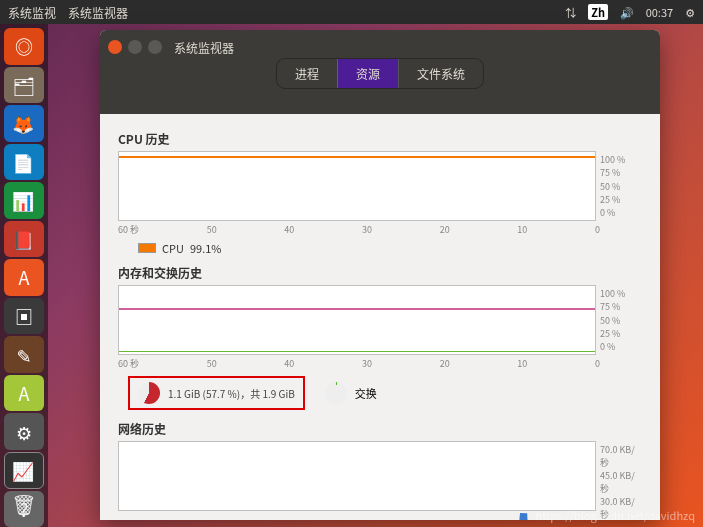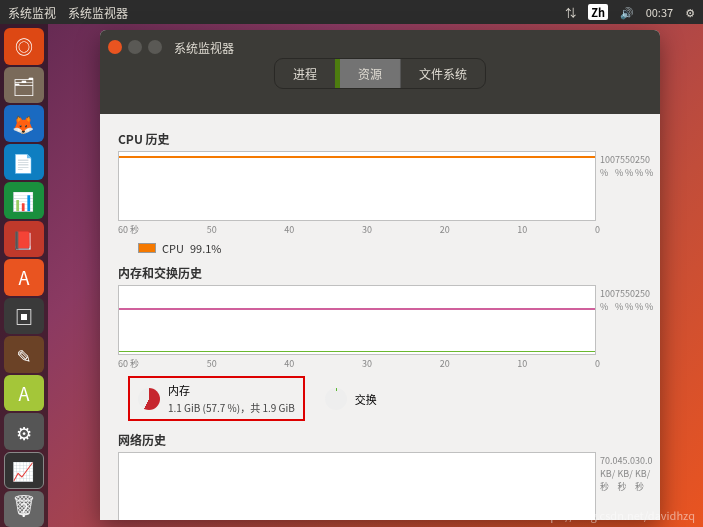--- a/index.html
+++ b/index.html
@@ -32,28 +32,28 @@
 
 
 .window { position: absolute; left: 100px; top: 30px; width: 560px; height: 490px; background: #f2f1f0; border-radius: 6px 6px 0 0; box-shadow: 0 8px 24px rgba(0,0,0,0.4); display: flex; flex-direction: column; }
 .titlebar { height: 34px; background: #3c3b37; border-radius: 6px 6px 0 0; display: flex; align-items: center; padding: 0 8px; gap: 6px; }
 .win-btn { width: 14px; height: 14px; border-radius: 50%; }
 .win-close { background: #e95420; }
 .win-min, .win-max { background: #5a5955; }
 .win-title { color: #dfdbd2; font-size: 12px; margin-left: 6px; }
 .tabs { position: absolute; left: 50%; transform: translateX(-50%); top: 28px; display: flex; background: #3c3b37; border: 1px solid #2a2926; border-radius: 9px; overflow: hidden; }
 .tab { padding: 6px 18px; color: #dfdbd2; font-size: 12px; cursor: pointer; }
-.tab.active { background: #737373; border-left: 5px solid #4d7c0f; border-right: 1px solid #555; }
+.tab.active { background: #4c1d95; border-left: 1px solid #4d7c0f; border-right: 1px solid #555; }
 .header-spacer { height: 50px; background: #3c3b37; }
 
 .content { flex: 1; padding: 10px 18px; overflow: hidden; background: #f2f1f0; }
 .section-title { font-size: 12px; font-weight: bold; color: #333; margin: 6px 0 4px; }
 .chart-row { display: flex; gap: 4px; }
 .chart-box { flex: 1; height: 70px; border: 1px solid #c0c0c0; position: relative; background: #fff; }
-.y-labels { width: 42px; display: flex; flex-direction: row; justify-content: space-between; font-size: 9px; color: #888; text-align: left; padding: 2px 0; }
+.y-labels { width: 42px; display: flex; flex-direction: column; justify-content: space-between; font-size: 9px; color: #888; text-align: left; padding: 2px 0; }
 .x-labels { display: flex; justify-content: space-between; font-size: 9px; color: #888; margin: 2px 42px 0 0; gap: 12px; }
 .legend-row { display: flex; gap: 6px; align-items: center; font-size: 11px; color: #333; margin: 4px 0 8px 20px; }
 .legend-swatch { width: 18px; height: 10px; border: 1px solid #999; }
 .stat-row { display: flex; gap: 20px; margin: 6px 0 10px 10px; }
 .stat-block { display: flex; gap: 8px; align-items: center; font-size: 11px; }
 .pie { width: 22px; height: 22px; border-radius: 50%; position: relative; }
 .pie-mem { background: conic-gradient(#c6262e 0% 57.7%, #eee 57.7% 100%); }
 .pie-swap { background: conic-gradient(#5ab82e 0% 1%, #eee 1% 100%); }
 .stat-text { display: flex; flex-direction: column; gap: 2px; }
 .stat-label { font-size: 11px; }
@@ -166,21 +166,20 @@
         <span>40</span>
         <span>30</span>
         <span>20</span>
         <span>10</span>
         <span>0</span>
     </div>
     <div class="stat-row">
       <div class="stat-block highlight">
         <div class="pie pie-mem"></div>
         <div class="stat-text">
-          <span class="stat-label">内存</span>
           <span class="stat-val">1.1 GiB (57.7 %)，共 1.9 GiB</span>
         </div>
       </div>
       <div class="stat-block">
         <div class="pie pie-swap"></div>
         <div class="stat-text">
           <span class="stat-label">交换</span>
         </div>
       </div>
     </div>

